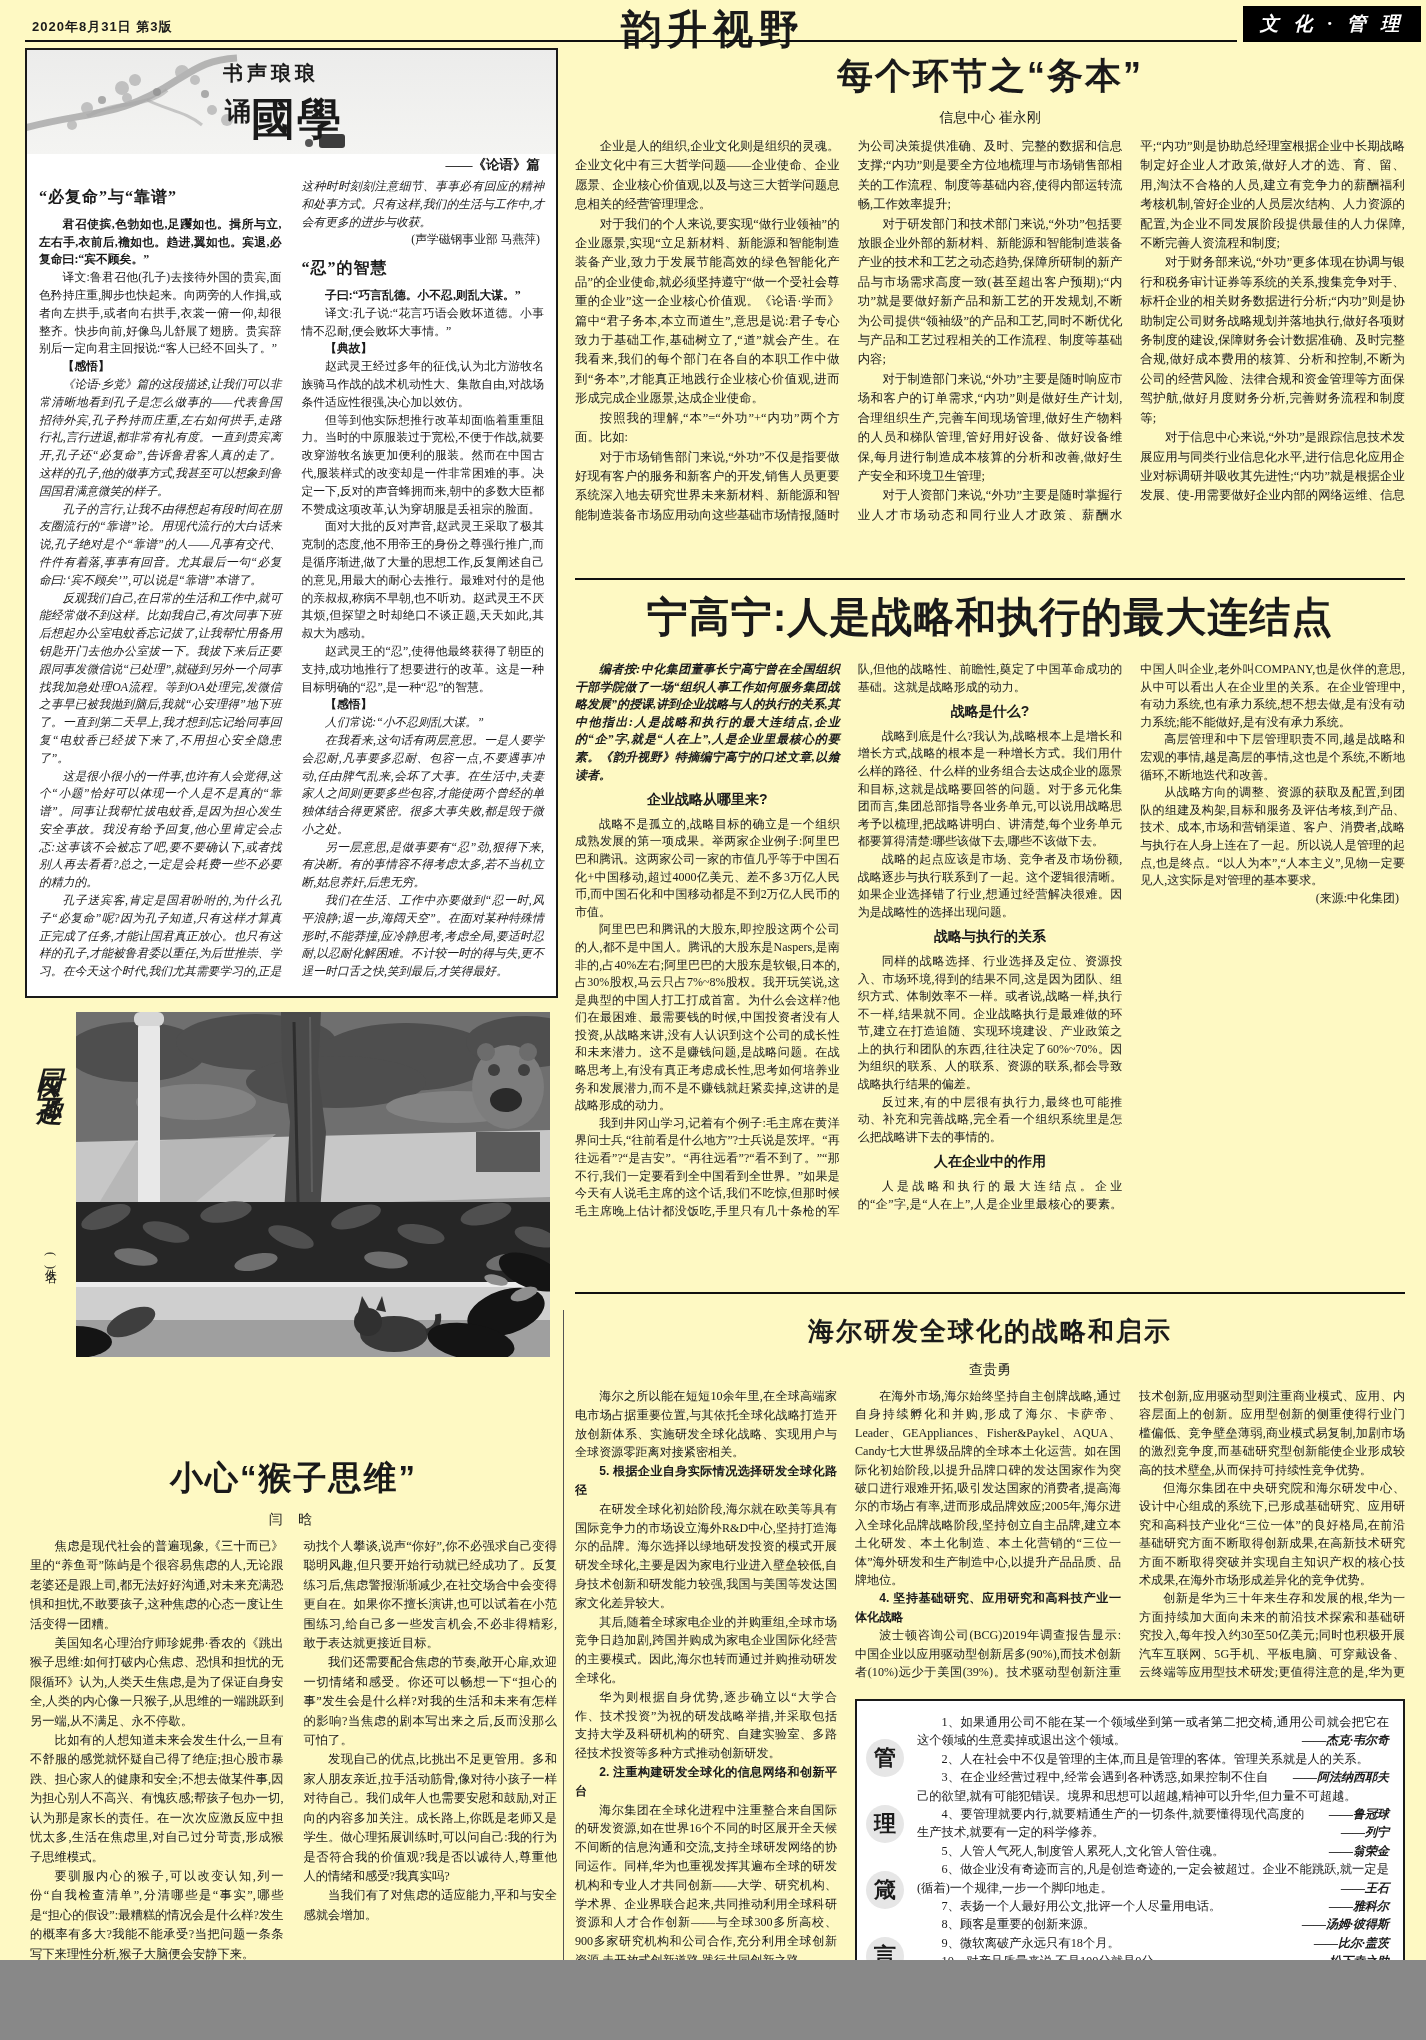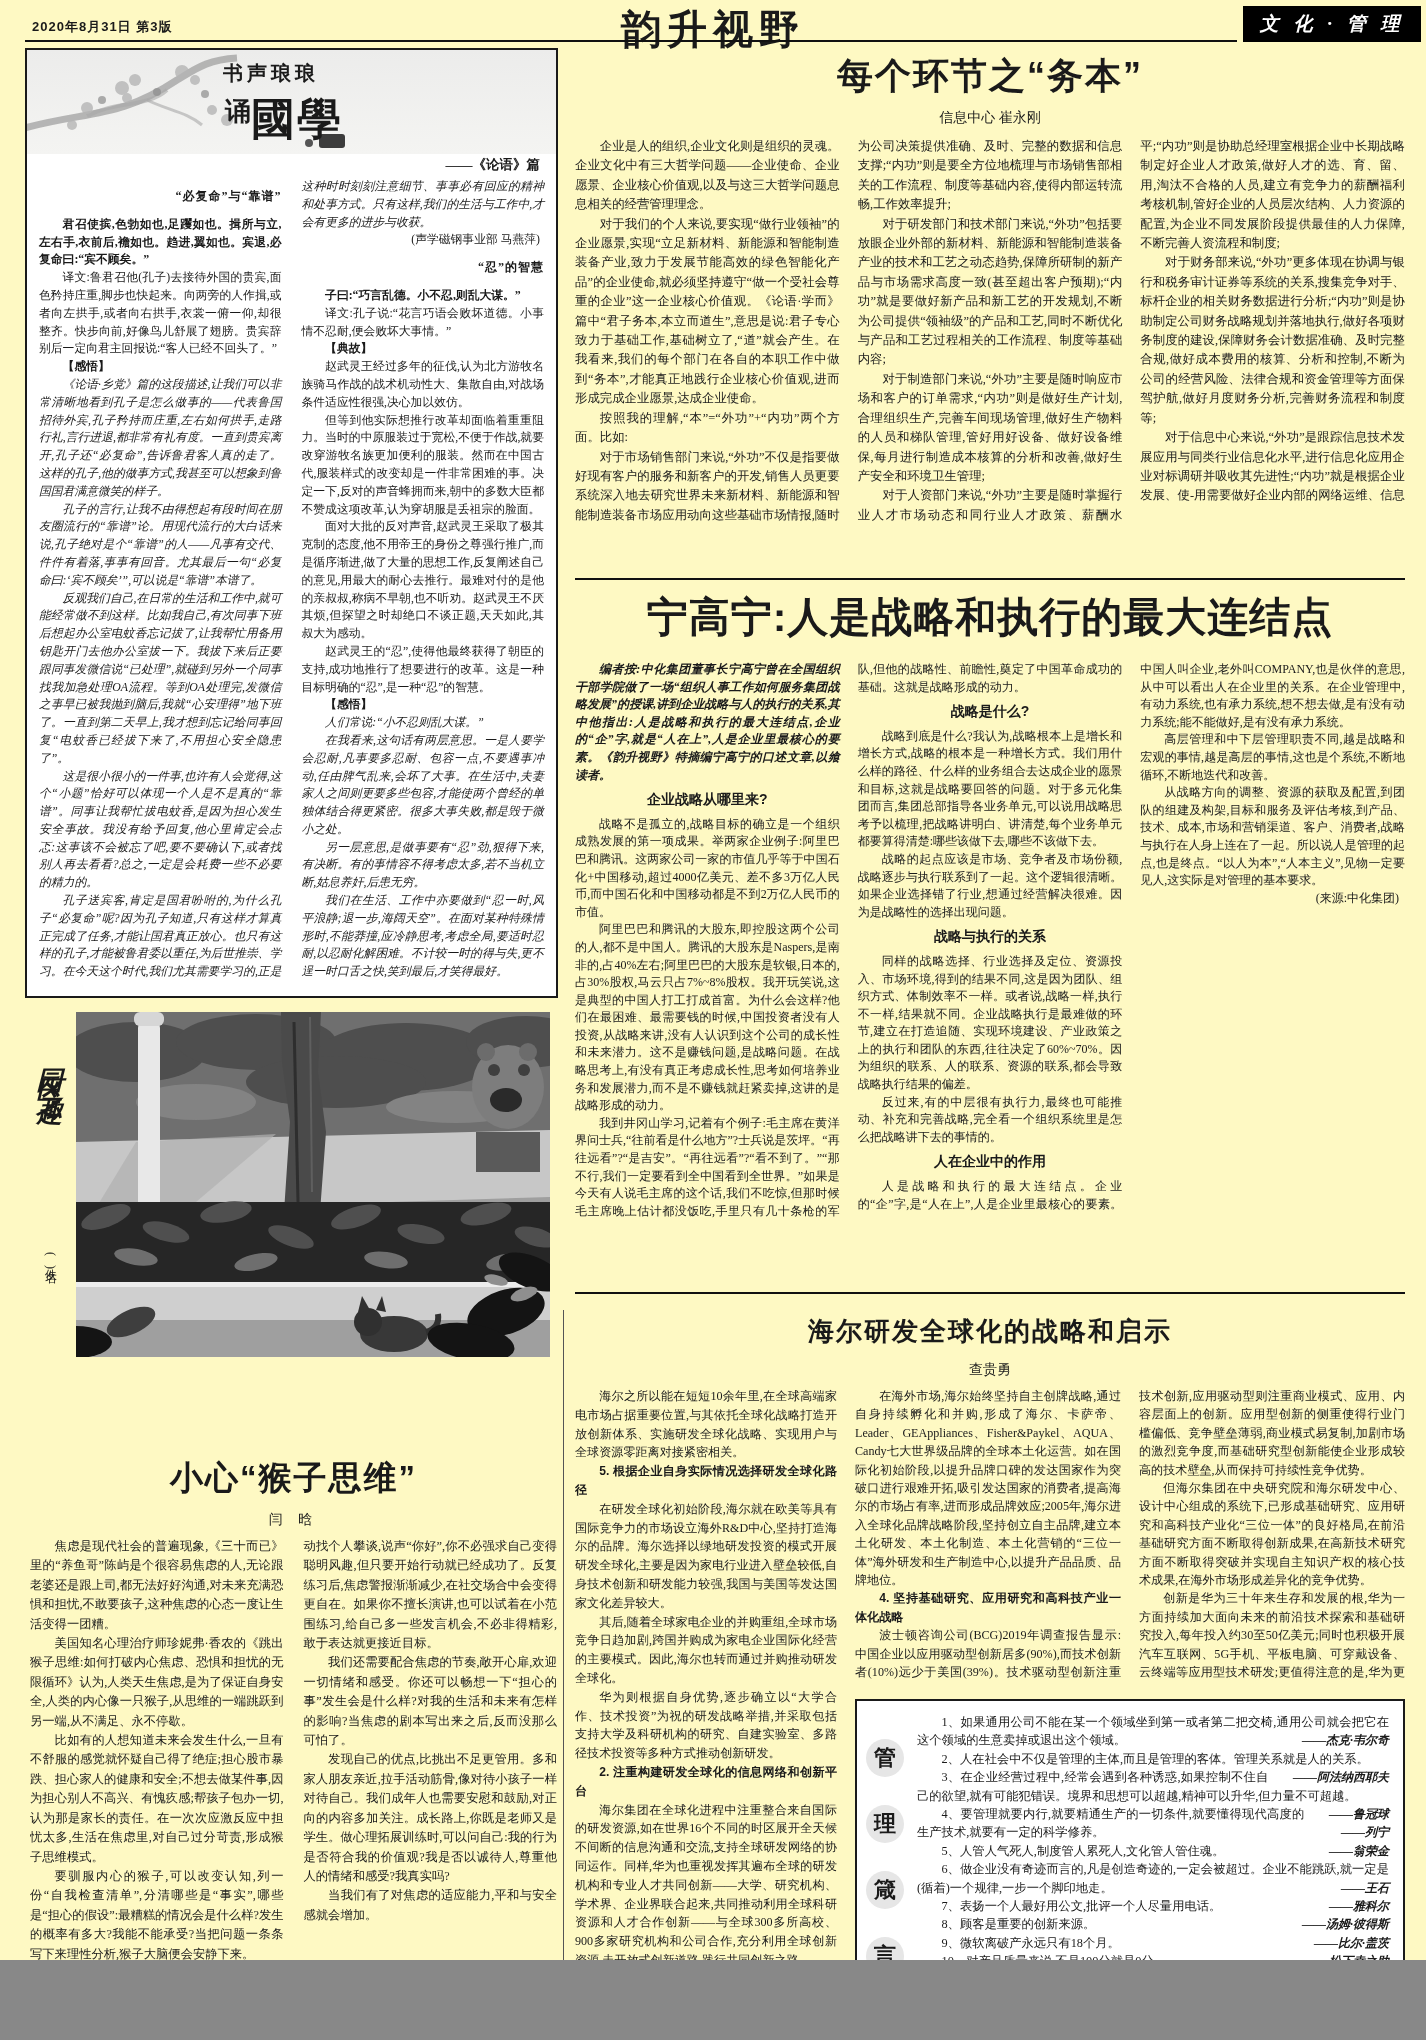--- a/index.html
+++ b/index.html
@@ -17,21 +17,21 @@
   
   .gx-box{position:absolute;left:25px;top:48px;width:533px;height:950px;border:2px solid #1a1a1a;box-sizing:border-box;background:#fff;}
   .gx-banner{position:relative;height:104px;overflow:hidden;background:linear-gradient(180deg,#ececeb,#f4f4f2);}
   .gx-b1{position:absolute;left:196px;top:10px;font-size:20px;font-weight:bold;letter-spacing:4px;}
   .gx-b2{position:absolute;left:188px;top:40px;font-weight:900;margin-left:10px;}
   .gx-b2 .small{font-size:26px;vertical-align:14px;}
   .gx-b2 .big{font-size:44px;letter-spacing:2px;}
   .gx-series{text-align:right;padding:2px 16px 0 0;font-size:13.5px;font-weight:bold;}
   .gx-text{padding:4px 12px;column-count:2;column-gap:20px;column-fill:auto;height:806px;overflow:hidden;
            font-size:11.8px;line-height:17.8px;}
-  .gx-title{font-size:12px;font-weight:bold;text-align:right;margin:10px 0 10px;text-indent:0;letter-spacing:1px;break-inside:avoid;}
+  .gx-title{font-size:16px;font-weight:bold;text-align:left;margin:10px 0 10px;text-indent:0;letter-spacing:1px;break-inside:avoid;}
   
   .para{margin:0;text-indent:2em;text-align:justify;}
   .s-orig{font-weight:bold;}
   .s-mark{font-weight:bold;}
   .s-kai{font-style:italic;}
   .s-sign{text-align:right;text-indent:0;padding-right:4px;}
   .s-note{font-weight:bold;font-style:italic;}
   .s-head{font-weight:bold;text-align:center;text-indent:0;margin:7px 0;font-size:14px;
           font-family:"Liberation Sans","DejaVu Sans",sans-serif;break-inside:avoid;}
   .s-num{font-weight:bold;font-family:"Liberation Sans","DejaVu Sans",sans-serif;}

